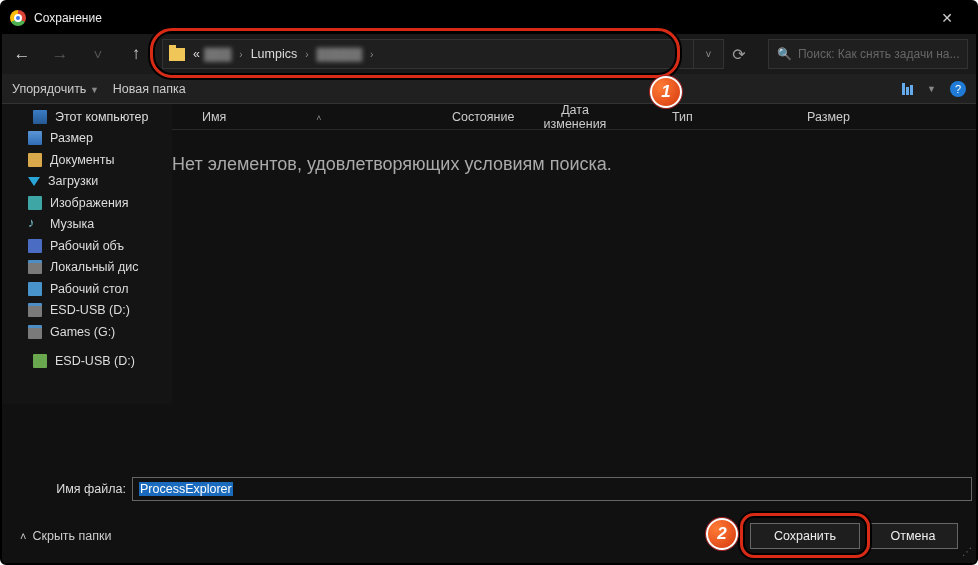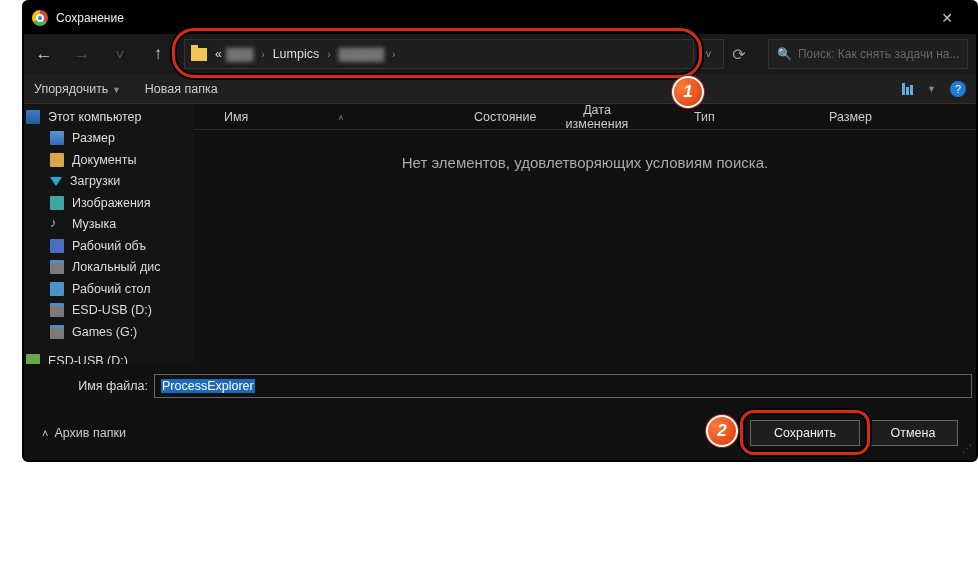--- a/index.html
+++ b/index.html
@@ -1,65 +1,65 @@
 <!DOCTYPE html>
 <html><head>
 <meta charset="utf-8">
 <style>
 * { margin: 0; padding: 0; box-sizing: border-box; font-family: "Segoe UI", Tahoma, sans-serif; user-select: none; }
 body { background: #fff; display: flex; justify-content: center; align-items: flex-start; }
 .win {
-  width: 978px; height: 462px; background: #111; color: #eee; position: relative;
-  border: 2px solid #000; border-radius: 6px; overflow: hidden; margin-left: 22px;
+  width: 978px; height: 565px; background: #111; color: #eee; position: relative;
+  border: 2px solid #000; border-radius: 6px; overflow: hidden;
 }
 .titlebar { height: 32px; background: #000; display: flex; align-items: center; padding: 0 8px; }
 .titlebar .appicon { width: 16px; height: 16px; margin-right: 8px; }
 .titlebar .title { font-size: 12px; color: #eee; flex: 1; }
 .titlebar .close { width: 42px; height: 28px; text-align: center; line-height: 28px; font-size: 14px; color:#ccc; }
 .navrow { height: 40px; background: #1a1a1a; display: flex; align-items: center; padding: 0 8px; gap: 14px; position:relative;}
 .navarr { width: 24px; text-align: center; color: #ccc; font-size: 17px; }
 .navarr.dim { color: #555; }
 .addr-area { flex:1; display:flex; align-items:center; position:relative; }
 .addressbar { display: flex; align-items: center; height: 30px; background: #1f1f1f; border: 1px solid #333; flex:1; }
 .addressbar .foldericon { width: 16px; height: 13px; background: #f0c659; margin: 0 6px; position:relative;}
 .addressbar .foldericon::before{content:"";position:absolute;top:-3px;left:0;width:7px;height:3px;background:#f0c659;}
 .addressbar .crumbtxt { font-size: 12.5px; color:#ddd; padding:0 2px; white-space:nowrap;}
 .addressbar .blur { color:#888; filter:blur(2px);}
 .addressbar .sep { color:#888; font-size:10px; padding:0 6px;}
 .dd { width:30px; height:30px; background:#1f1f1f; border:1px solid #333; border-left:none; display:flex; align-items:center; justify-content:center; font-size:10px; color:#999;}
 .refresh { width:30px; display:flex; align-items:center; justify-content:center; color:#999;}
 .searchbox { width:200px; height:30px; background:#1f1f1f; border:1px solid #333; display:flex; align-items:center; padding:0 8px; gap:6px; color:#666;}
 .searchbox span.txt{font-size:12px; white-space:nowrap; overflow:hidden;}
-.toolbar{height:30px; background:#202020; display:flex; align-items:center; padding:0 10px; font-size:12.5px; color:#ccc; gap:24px; border-bottom:1px solid #333;}
+.toolbar{height:30px; background:#202020; display:flex; align-items:center; padding:0 10px; font-size:12.5px; color:#ccc; gap:14px; border-bottom:1px solid #333;}
 .toolbar .right{margin-left:auto; display:flex; align-items:center; gap:14px;}
 .content{display:flex; height:300px; background:#111;}
 .sidebar{width:170px; background:#141414; overflow:hidden; padding-top:2px; font-size:12.5px;}
 .sidebar .itm{display:flex; align-items:center; height:21.5px; padding-left:26px; gap:8px; color:#ddd; white-space:nowrap; overflow:hidden;}
-.sidebar .itm.lvl0{padding-left:2px;}
+.sidebar .itm.lvl0{padding-left:31px;}
 .ico{width:14px;height:14px;display:inline-block;flex-shrink:0;}
 .ico-pc{background:linear-gradient(#3a7cc4,#255a93);border-radius:1px;}
 .ico-vid{background:linear-gradient(#5b95d6,#2f6db5);border-radius:1px;}
 .ico-doc{background:#d9a84a;border-radius:1px;}
 .ico-dl{width:0;height:0;border-left:6px solid transparent;border-right:6px solid transparent;border-top:9px solid #2aa5d8;}
 .ico-img{background:#3fa6a6;border-radius:1px;}
 .ico-mus{color:#7dc3d5;font-size:13px;line-height:12px;}
 .ico-3d{background:#4a6cc2;border-radius:1px;}
 .ico-desk{background:#4893c9;border-radius:1px;}
 .ico-disk{background:#7a7a7a;border-radius:1px;border-top:3px solid #4d8dc6;}
 .ico-usb{background:#6aa84f;border-radius:1px;}
 .main{flex:1; background:#111; position:relative;}
 .colhdr{height:26px; display:flex; align-items:center; border-bottom:1px solid #2a2a2a; font-size:12.5px; color:#ccc; padding-left:30px;}
 .colhdr .col{padding-right:64px;}
 .colhdr .c1{width:250px;}
 .colhdr .c2{width:90px;}
 .colhdr .c3{width:130px;text-align:center;}
 .colhdr .c4{width:135px;}
 .colhdr .c5{width:70px;}
 .colhdr .sorticon{font-size:9px; color:#888; padding-left:90px;}
-.empty{text-align:center; color:#aaa; font-size:15px; padding-top:24px;}
+.empty{color:#aaa; font-size:18px; padding-top:24px;}
 .footer{position:absolute; left:0; right:0; bottom:0; background:#111;}
 .filefields{padding:10px 4px 4px 18px;}
 .fldrow{display:flex; align-items:center; margin-bottom:8px;}
 .fldlbl{width:112px; text-align:right; font-size:12.5px; color:#ddd; padding-right:6px;}
 .fldinput{flex:1; height:24px; background:#111; border:1px solid #666; color:#eee; font-size:12.5px; padding:0 6px; display:flex; align-items:center;}
 .fldinput.sel{background:#111;}
 .fldinput.sel .seltext{background:#1a6bbd; color:#fff; padding:0 1px;}
 .footerbar{display:flex; align-items:center; padding:10px 18px 14px 18px; gap:8px;}
 .hidef{display:flex; align-items:center; gap:6px; font-size:12.5px; color:#ccc;}
 .hidef .chev{font-size:11px;}
@@ -201,21 +201,21 @@
       <div class="fldrow">
         <div class="fldlbl">Имя файла:</div>
         <div class="fldinput sel">
             <span class="seltext">ProcessExplorer</span>
           </div>
       </div>
     </div>
     <div class="footerbar">
       <div class="hidef">
         <span class="chev">˄</span>
-        <span>Архив папки</span>
+        <span>Скрыть папки</span>
       </div>
       <div class="spacer"></div>
       <div style="position:relative;">
         <div class="btn">
             <span>Сохранить</span>
           </div>
         <div class="hl" style="left:-10px; top:-10px; width:130px; height:45px; border-radius:14px;"></div>
         <div class="badge" style="left:-44px; top:-5px;">
             <span>2</span>
           </div>

